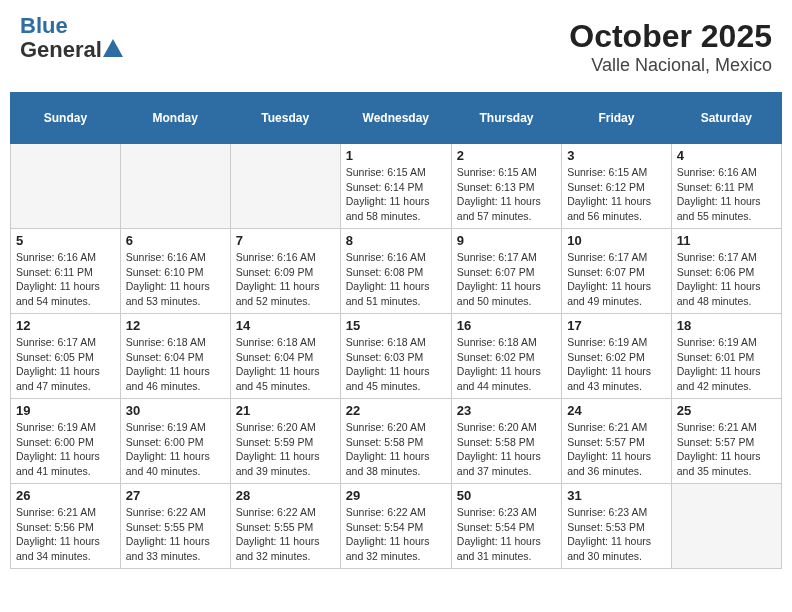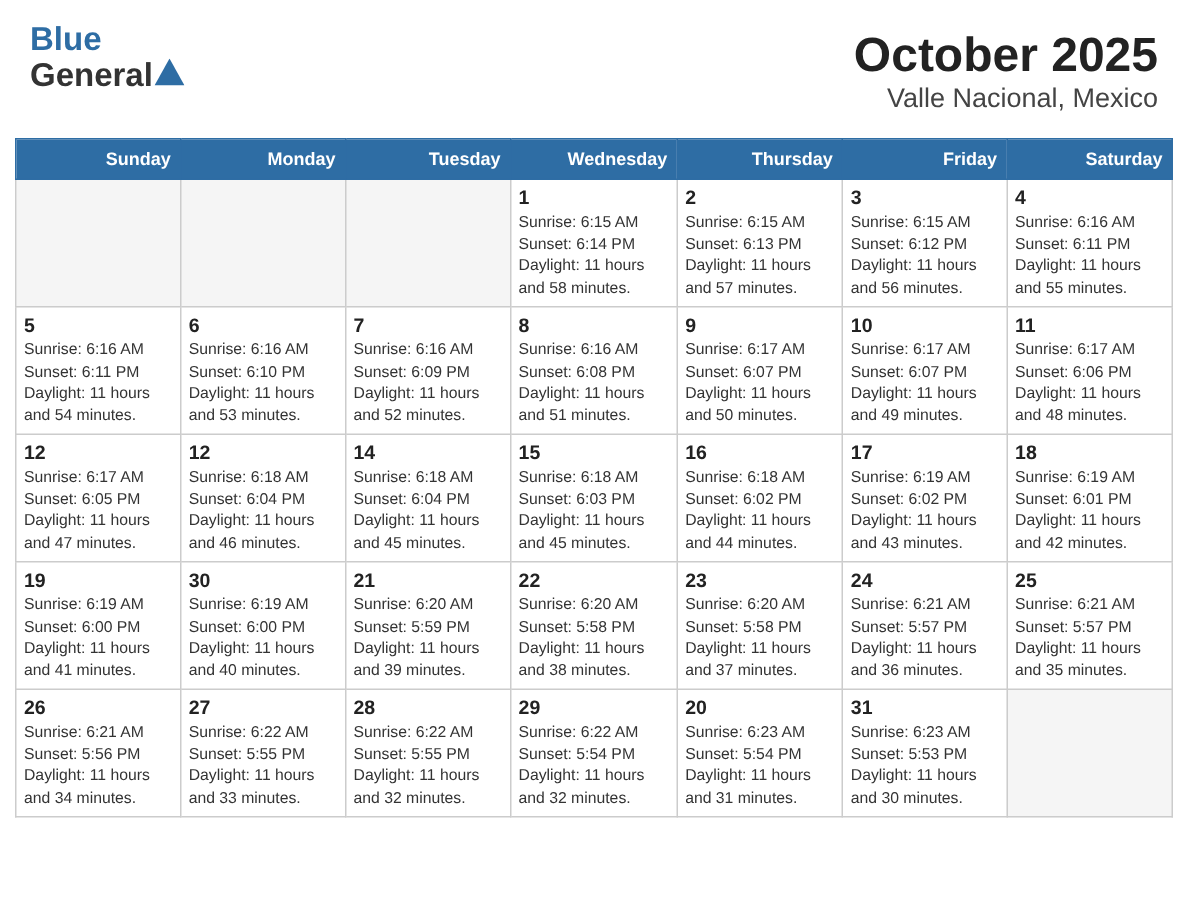--- a/index.html
+++ b/index.html
@@ -48,22 +48,22 @@
       color: #444;
     }
     .calendar {
       width: 100%;
       border-collapse: collapse;
       font-size: 11px;
     }
     .calendar th {
       background: #2e6da4;
       color: #fff;
-      text-align: right;
-      padding: 6px 6px;
+      text-align: center;
+      padding: 18px 6px;
       font-size: 12px;
       font-weight: bold;
       border: 1px solid #2e6da4;
     }
     .calendar td {
       vertical-align: top;
       border: 1px solid #ccc;
       padding: 4px 5px;
       width: 113px;
       min-height: 80px;
@@ -304,21 +304,21 @@
 Sunset: 5:55 PM
 Daylight: 11 hours and 32 minutes.</div>
         </td>
         <td>
           <div class="day-num">29</div>
           <div class="day-info" style="white-space: pre-line;">Sunrise: 6:22 AM
 Sunset: 5:54 PM
 Daylight: 11 hours and 32 minutes.</div>
         </td>
         <td>
-          <div class="day-num">20</div>
+          <div class="day-num">50</div>
           <div class="day-info" style="white-space: pre-line;">Sunrise: 6:23 AM
 Sunset: 5:54 PM
 Daylight: 11 hours and 31 minutes.</div>
         </td>
         <td>
           <div class="day-num">31</div>
           <div class="day-info" style="white-space: pre-line;">Sunrise: 6:23 AM
 Sunset: 5:53 PM
 Daylight: 11 hours and 30 minutes.</div>
         </td>

